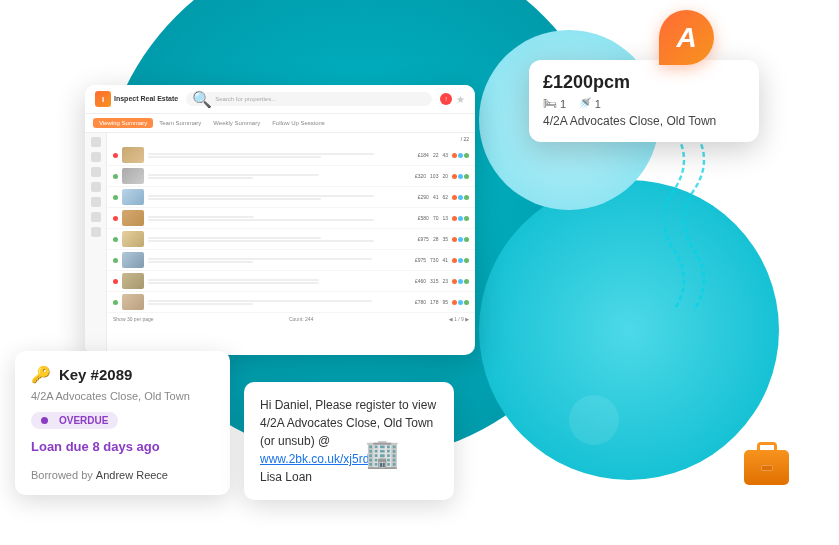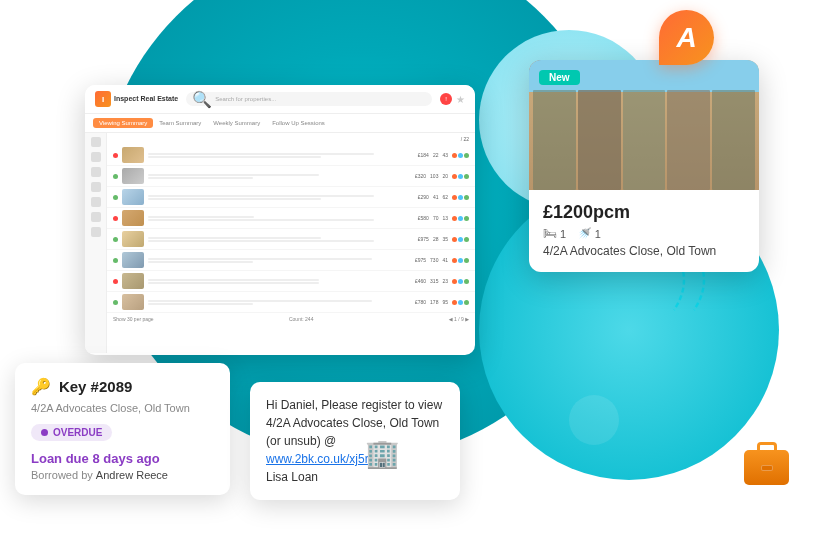--- a/index.html
+++ b/index.html
@@ -372,59 +372,59 @@
 
     .key-address {
       font-size: 11px;
       color: #888;
       margin-bottom: 8px;
     }
 
     .overdue-badge {
       display: inline-flex;
       align-items: center;
-      gap: 5px;
+      gap: 11px;
       background: #f0e8f8;
       color: #8b3cc4;
       font-size: 10px;
       font-weight: 600;
       padding: 3px 10px;
       border-radius: 12px;
       margin-bottom: 10px;
     }
 
     .overdue-dot {
       width: 7px;
       height: 7px;
       border-radius: 50%;
       background: #8b3cc4;
     }
 
     .loan-due {
       font-size: 13px;
       font-weight: 700;
       color: #8b3cc4;
-      margin-bottom: 3px;
+      margin-bottom: 15px;
     }
 
     .borrowed-by {
       font-size: 11px;
       color: #888;
     }
 
     .borrowed-name {
       color: #444;
       font-weight: 500;
     }
 
     
     .sms-card {
       position: absolute;
       bottom: 45px;
-      left: 250px;
+      left: 244px;
       width: 210px;
       background: #fff;
       border-radius: 10px;
       box-shadow: 0 6px 25px rgba(0,0,0,0.15);
       z-index: 20;
       padding: 14px 16px;
       font-size: 12px;
       color: #333;
       line-height: 1.5;
     }
@@ -770,33 +770,20 @@
       <div class="table-pagination">
         <span>Show <span>30</span> <span>per page</span></span>
         <span><span>Count:</span> <span>244</span></span>
         <span>◀ 1 / 9 ▶</span>
       </div>
     </div>
   </div>
 </div>
 
 <div class="property-card">
-  <div class="property-image">
-
-    <div style="position:absolute;inset:0;background:linear-gradient(180deg,#87CEEB 0%,#87CEEB 25%,#c8a87a 25%,#b8956a 100%);"></div>
-
-    <div style="position:absolute;top:30px;left:0;right:0;bottom:0;display:flex;gap:2px;padding:0 4px;">
-      <div style="flex:1;background:rgba(100,120,100,0.5);border-radius:1px;"></div>
-      <div style="flex:1;background:rgba(120,110,90,0.7);border-radius:1px;"></div>
-      <div style="flex:1;background:rgba(110,130,110,0.5);border-radius:1px;"></div>
-      <div style="flex:1;background:rgba(130,120,100,0.6);border-radius:1px;"></div>
-      <div style="flex:1;background:rgba(100,115,95,0.5);border-radius:1px;"></div>
-    </div>
-    <div class="new-badge">New</div>
-  </div>
 
   <div class="property-details">
     <div class="property-price">£1200pcm</div>
     <div class="property-icons-row">
       <div class="prop-icon-item">
         <span>🛏</span>
         <span>1</span>
       </div>
       <div class="prop-icon-item">
         <span>🚿</span>

